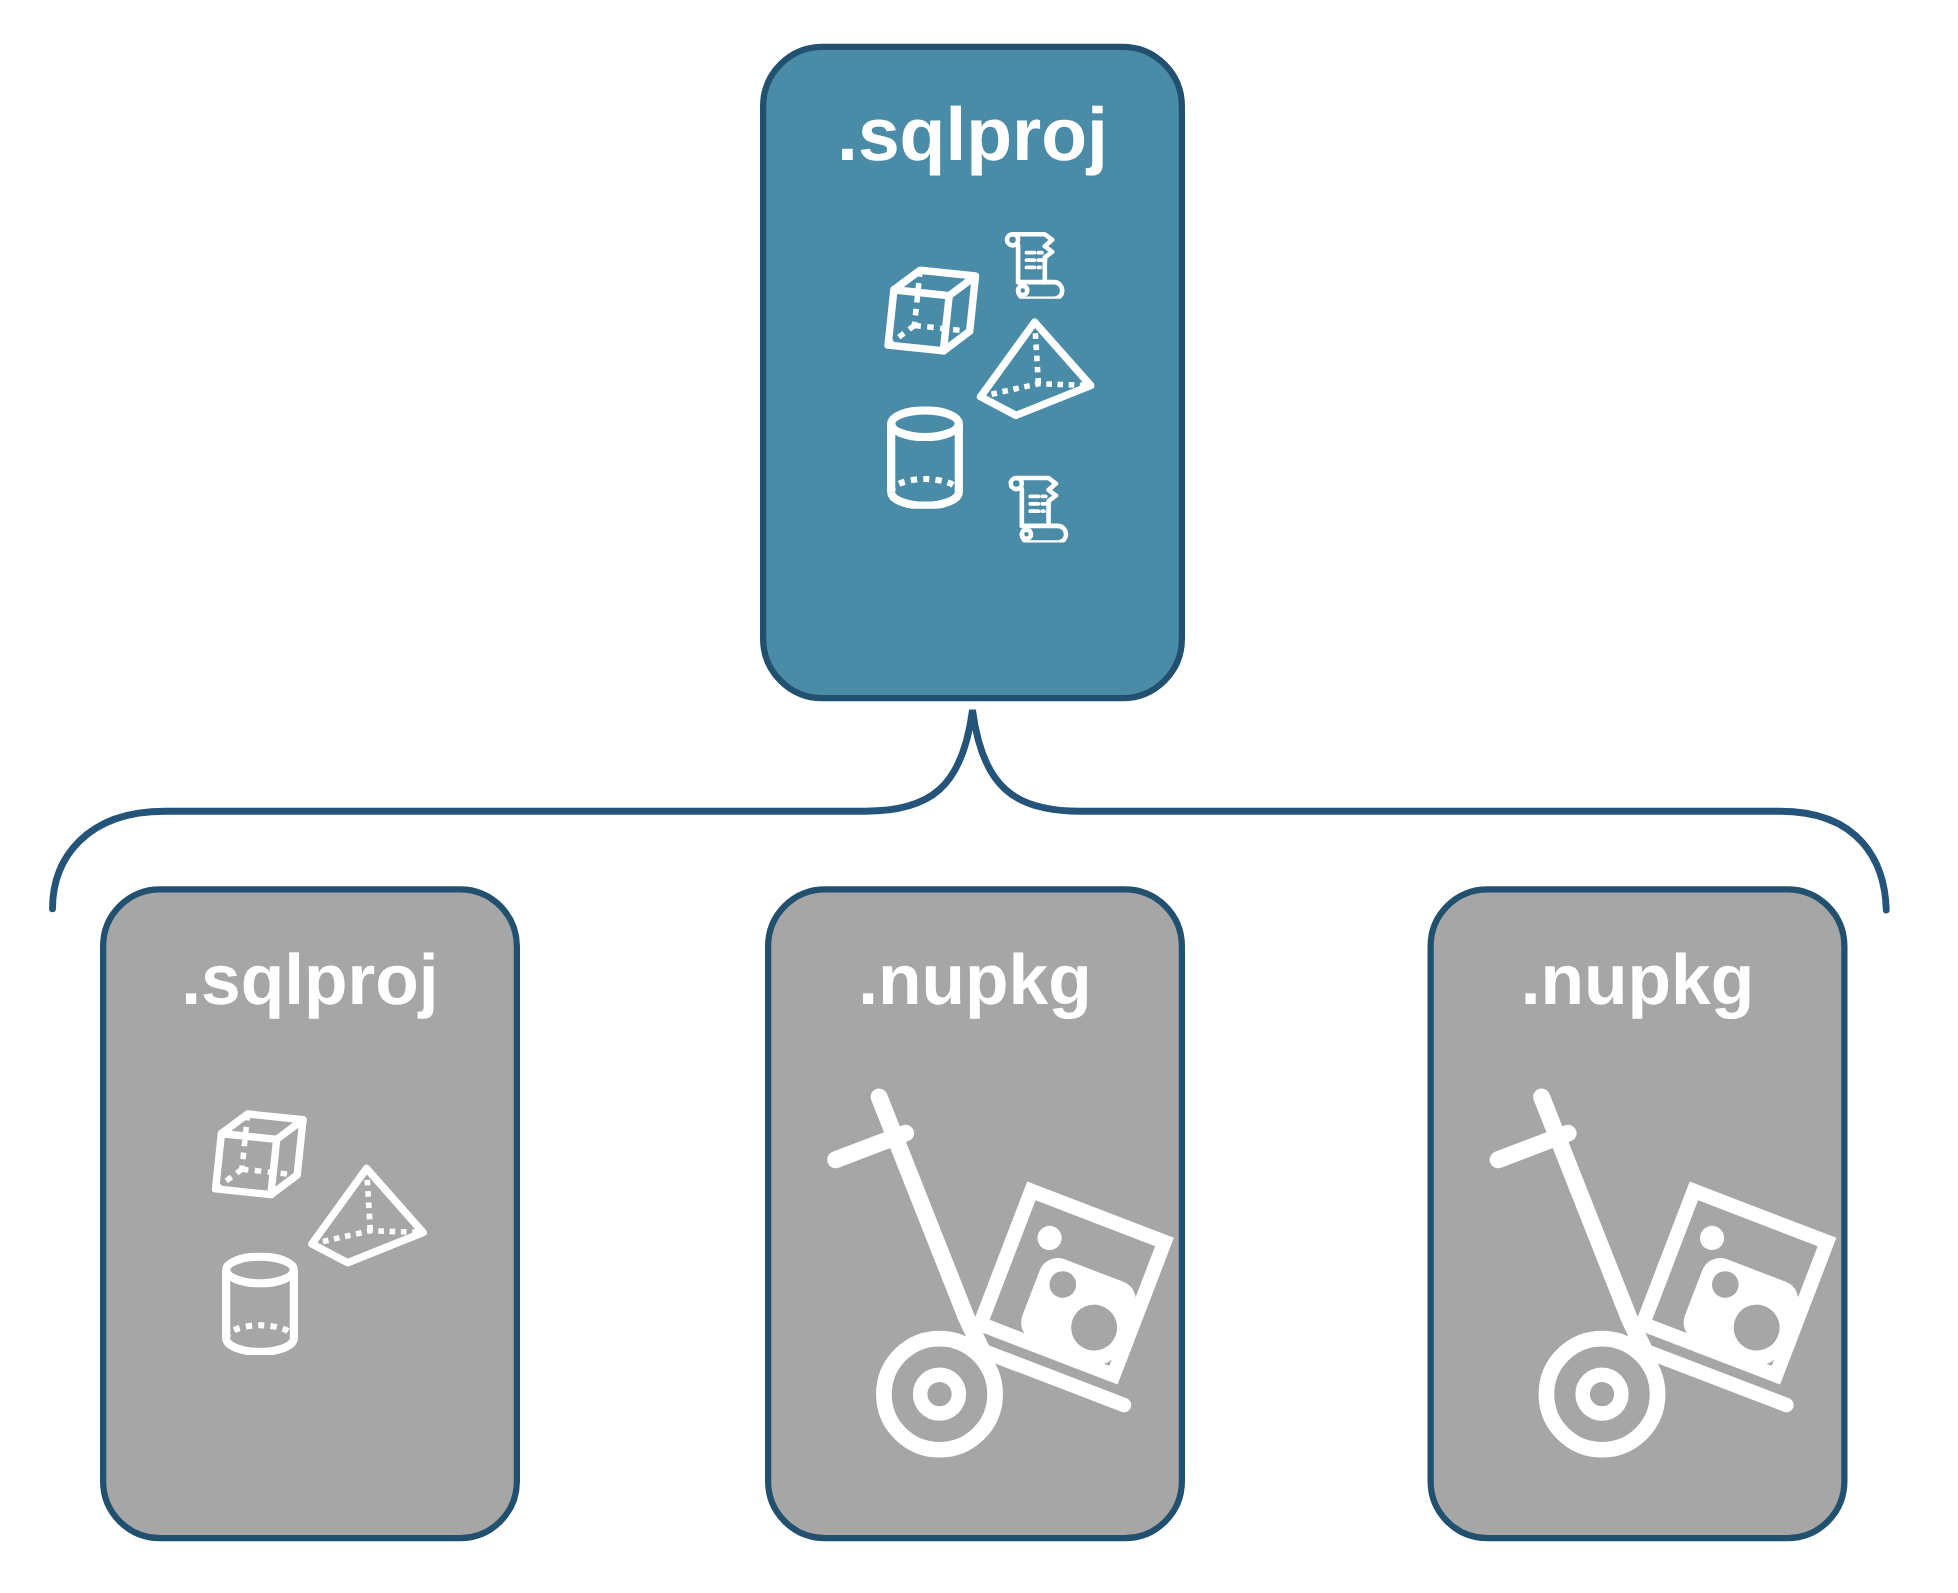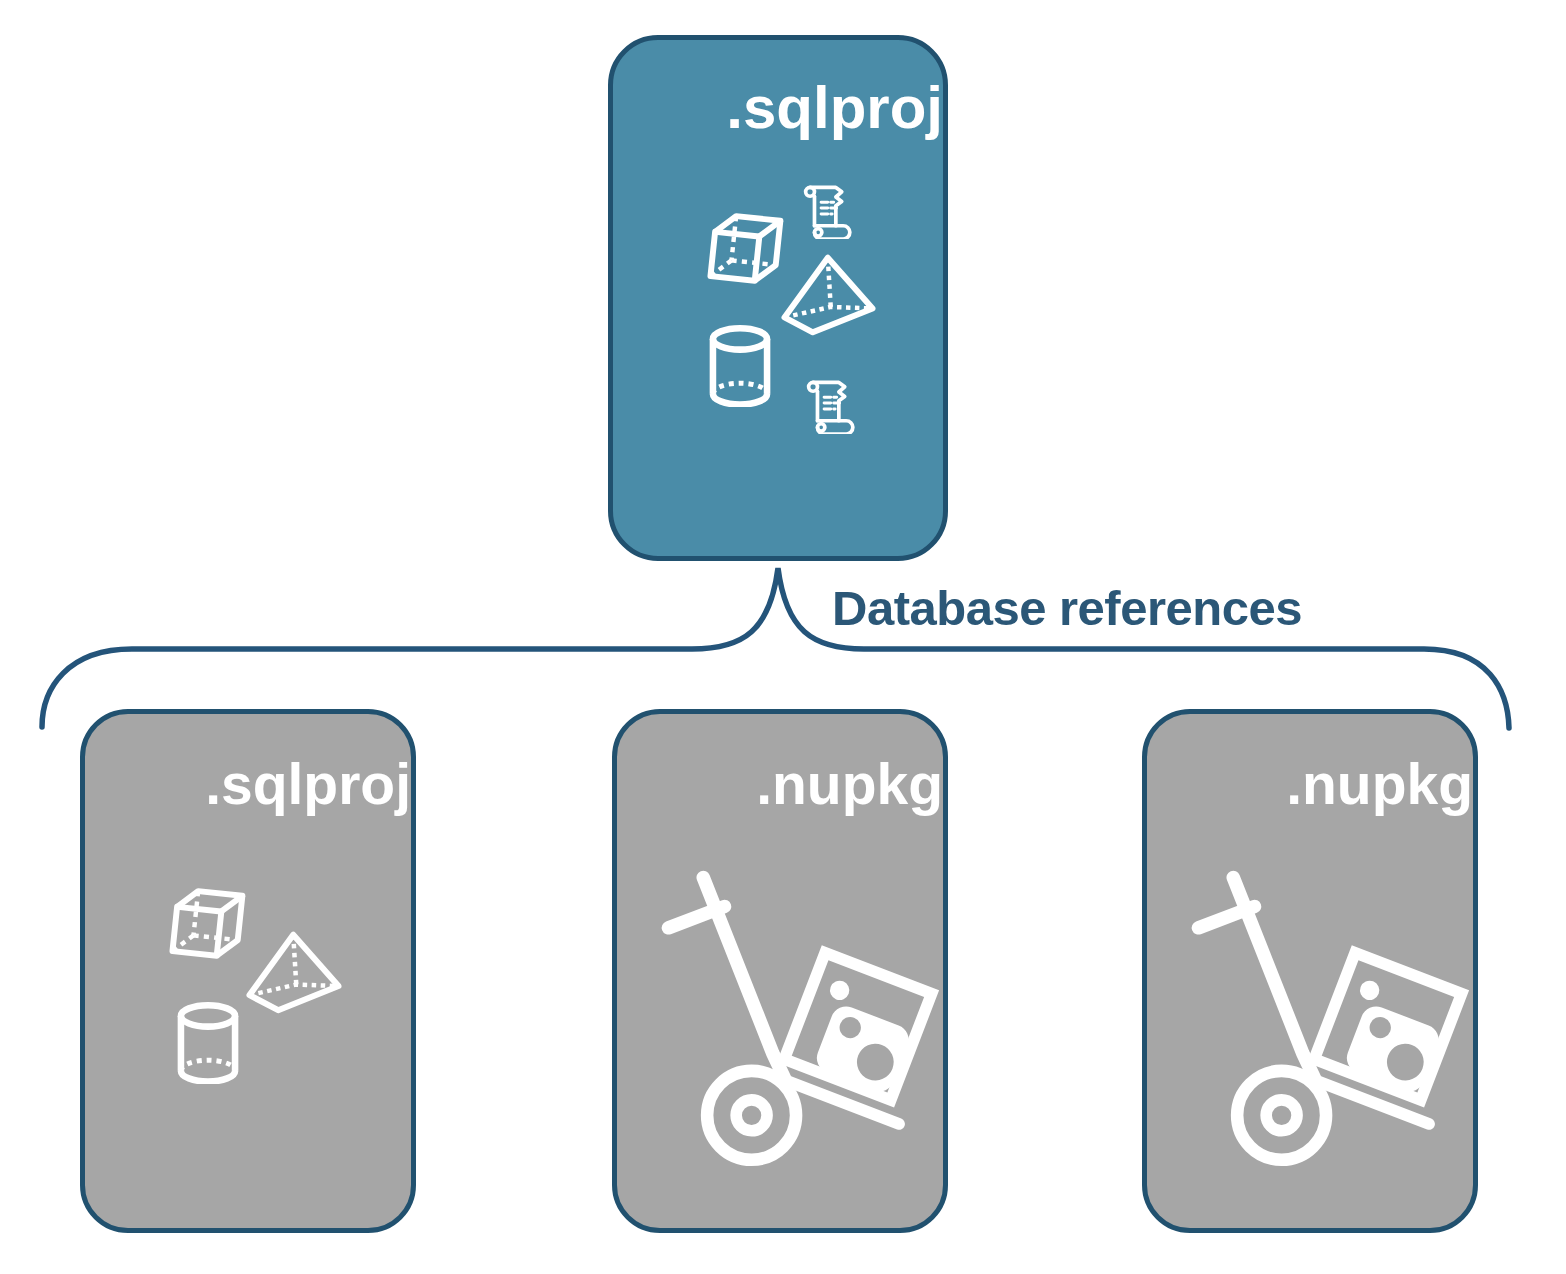--- a/index.html
+++ b/index.html
@@ -14,21 +14,21 @@
   .canvas{position:relative;width:1566px;height:1274px;background:#ffffff;overflow:hidden;}
   .brace-svg{position:absolute;left:0;top:0;width:1566px;height:1274px;pointer-events:none;}
   .box{position:absolute;box-sizing:border-box;border:5px solid var(--outline-blue);}
   .box.root{left:608px;top:35px;width:340px;height:526px;border-radius:50px;background:var(--accent-blue);}
   .box.child{top:709px;width:336px;height:524px;border-radius:48px;background:var(--box-gray);}
   .box.child.c0{left:80px;}
   .box.child.c1{left:612px;}
   .box.child.c2{left:1142px;}
   .box-title{
     position:absolute;left:0;right:0;top:38px;
-    text-align:right;
+    text-align:center;
     font-size:60px;font-weight:bold;color:var(--icon-white);
     letter-spacing:0px;line-height:1;
   }
   .child .box-title{top:42px;font-size:57px;}
   .icon{position:absolute;}
   .connector-label{
     position:absolute;left:832px;top:584px;
     font-size:49px;font-weight:bold;color:var(--connector-blue);
     letter-spacing:-0.5px;white-space:nowrap;line-height:1;
   }
@@ -42,21 +42,20 @@
   <svg class="brace-svg" viewBox="0 0 1566 1274" xmlns="http://www.w3.org/2000/svg">
     <path d="M 42 727
              C 42 688, 68 649, 132 649
              L 692 649
              C 744 649, 770 630, 778 568
              C 786 630, 812 649, 864 649
              L 1424 649
              C 1488 649, 1508 690, 1509 728" fill="none" stroke="#24547A" stroke-width="5.5" stroke-linecap="round"></path>
   </svg>
 
-  <div class="connector-label">Database references</div>
 
   <div class="box root">
     <div class="box-title">.sqlproj</div>
 
     <svg class="icon" style="left:90px;top:167px;width:86px;height:86px" viewBox="0 0 116 116">
       <g class="w" stroke-width="8" stroke-linejoin="round" transform="rotate(6 58 58)">
         <rect x="14" y="38" width="60" height="60"></rect>
         <path d="M14,38 L40,14 L100,14 L74,38"></path>
         <path d="M100,14 L100,74 L74,98"></path>
         <g stroke-dasharray="7 7" stroke-width="6">

